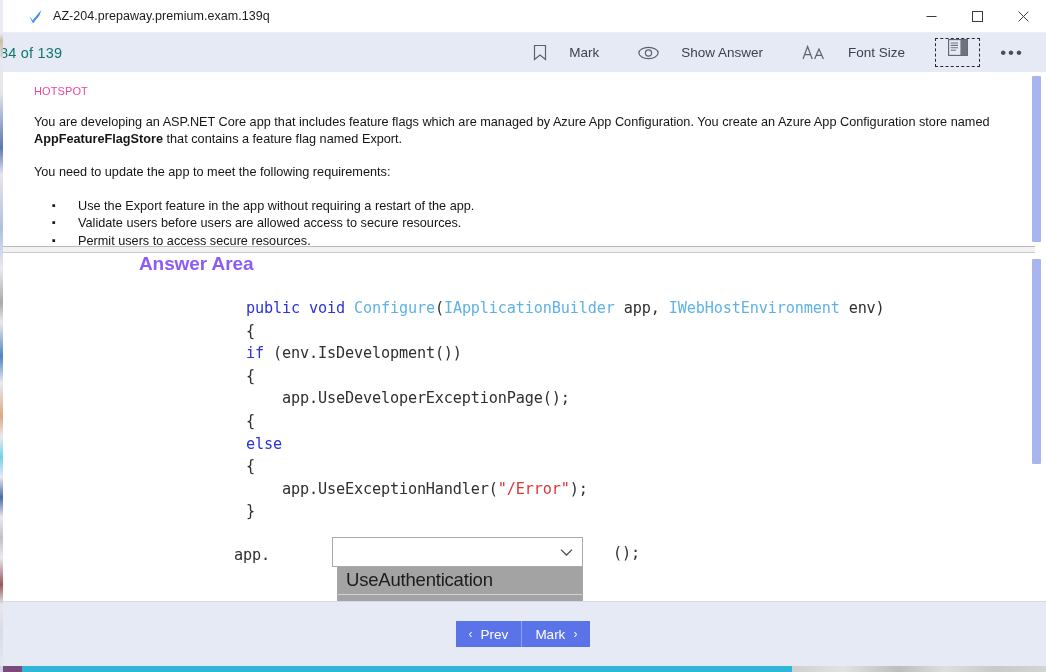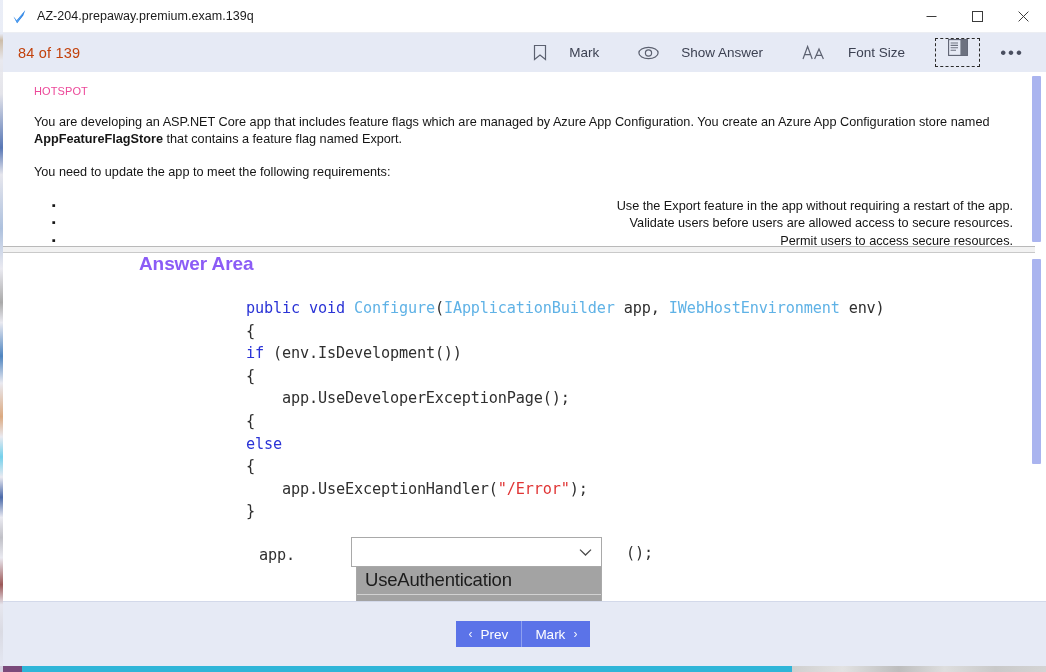--- a/index.html
+++ b/index.html
@@ -45,20 +45,21 @@
 
   
   .titlebar {
     position: absolute;
     left: 0; top: 0;
     width: 1046px; height: 33px;
     background: #ffffff;
     border-bottom: 1px solid #eceef3;
     display: flex;
     align-items: center;
+    padding-left: 16px;
   }
   .tb-icon {
     width: 17px; height: 17px;
     margin-left: 11px;
     margin-right: 9px;
     position: relative;
     flex: none;
   }
   .tb-icon svg { display: block; }
   .tb-title {
@@ -79,23 +80,22 @@
   
   .toolbar {
     position: absolute;
     left: 0; top: 33px;
     width: 1046px; height: 39px;
     background: #e6eaf5;
     display: flex;
     align-items: center;
   }
   .counter {
-    margin-left: 18px;
     font-size: 14.5px;
-    color: #c2410c;
+    color: #0f766e;
     letter-spacing: .2px;
   }
   .tb-spacer2 { flex: 1; }
   .tool-btn {
     display: flex;
     align-items: center;
     gap: 22px;
     height: 27px;
     padding: 0 9px;
     margin-right: 21px;
@@ -143,21 +143,20 @@
     margin-bottom: 17px;
     max-width: 968px;
   }
   .q-para b { font-weight: bold; }
   .q-list {
     list-style: none;
     font-size: 12.7px;
     color: #151515;
     line-height: 17.6px;
     padding-left: 18px;
-    text-align: right;
   }
   .q-list li { position: relative; padding-left: 26px; }
   .q-list li::before {
     content: "\25AA";
     position: absolute;
     left: 0; top: -1px;
     color: #151515;
     font-size: 11px;
   }
 
@@ -198,23 +197,24 @@
     white-space: pre;
     letter-spacing: -.15px;
   }
   .code .kw  { color: #2a33d6; }
   .code .ty  { color: #5fb2e6; }
   .code .str { color: #e03535; }
 
   
   .dd-row {
     position: absolute;
-    left: 256px; top: 284px;
+    left: 231px; top: 284px;
     display: flex;
     align-items: flex-start;
+    gap: 6px;
   }
   .dd-label {
     font-family: "DejaVu Sans Mono", monospace;
     font-size: 15.2px;
     color: #2f2f2f;
     line-height: 22.6px;
     padding-top: 7px;
     letter-spacing: -.15px;
   }
   .dd-wrap {

